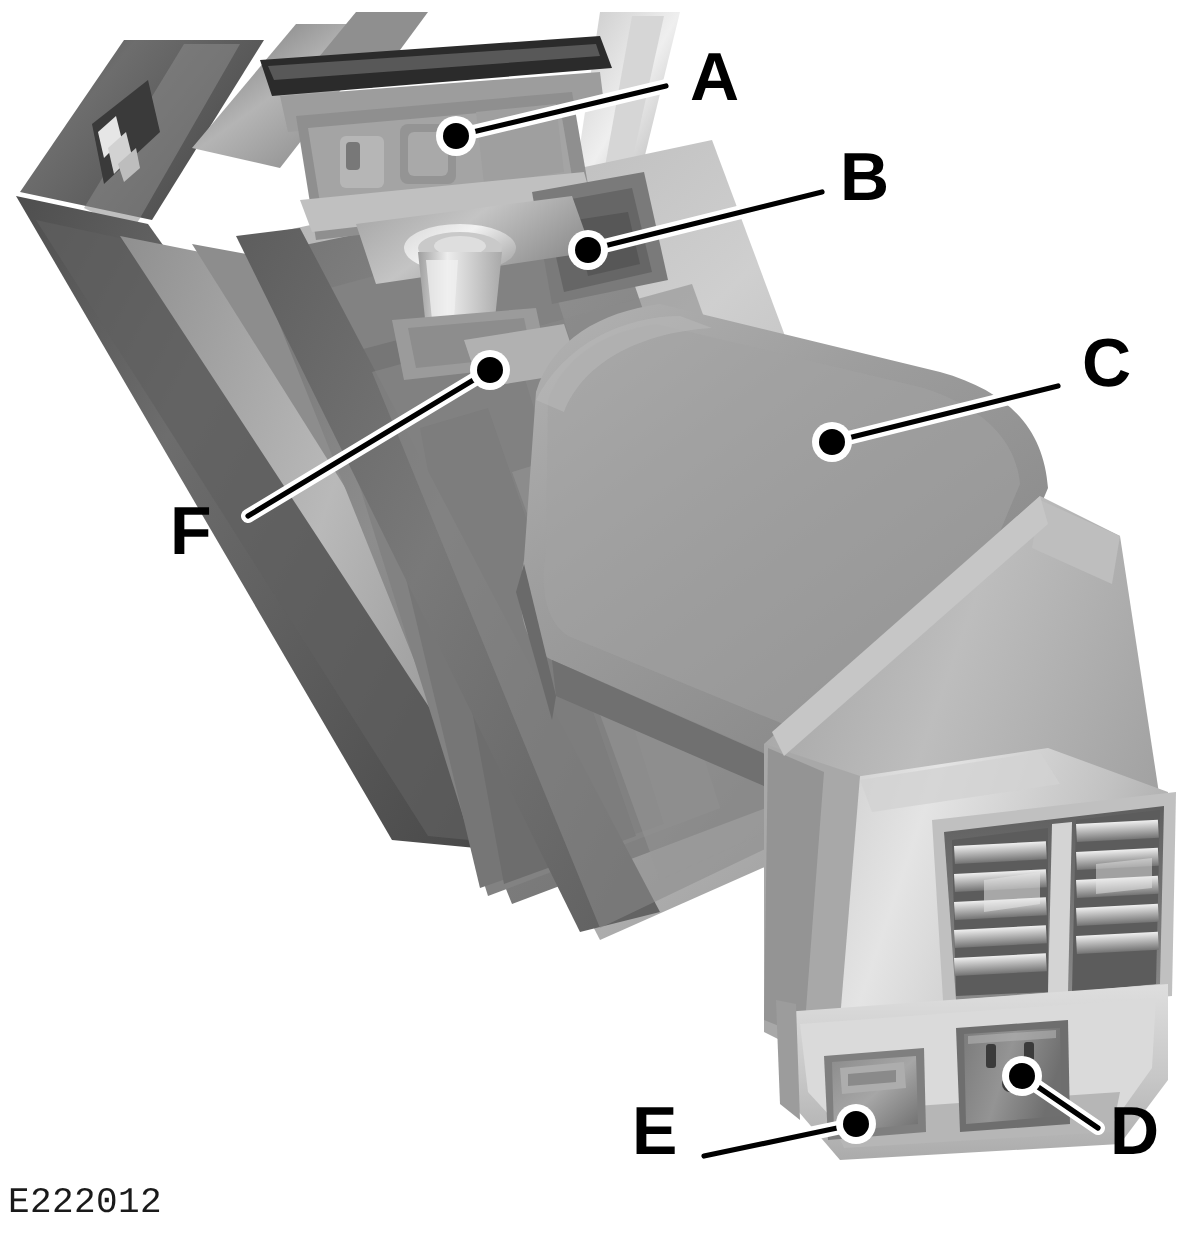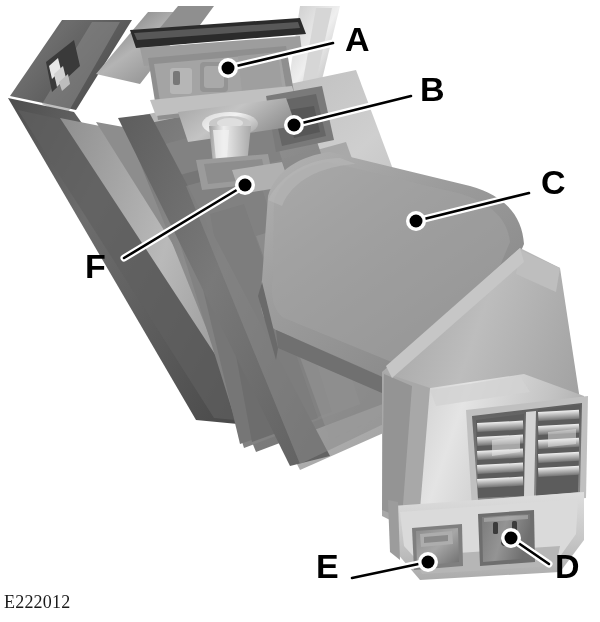--- a/index.html
+++ b/index.html
@@ -31,21 +31,21 @@
     font-size: 34px;
     line-height: 34px;
     color: #000000;
     letter-spacing: 0px;
     user-select: none;
   }
   #image-code {
     position: absolute;
     left: 4px;
     top: 592px;
-    font-family: Liberation Serif, serif;
+    font-family: Liberation Mono, monospace;
     font-size: 18px;
     color: #1a1a1a;
     letter-spacing: 0.2px;
   }
 </style>
 </head>
 <body>
 
 <div id="figure">
 

